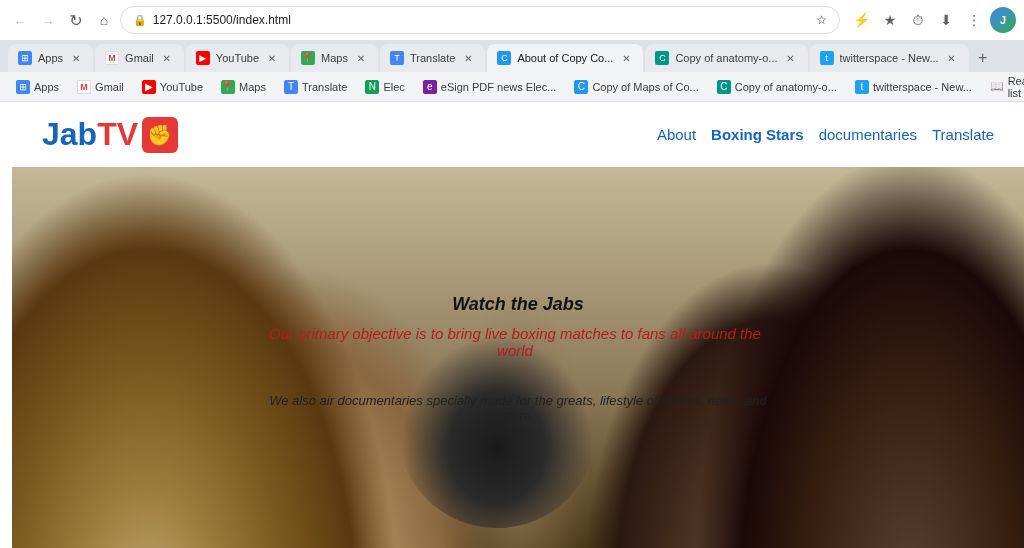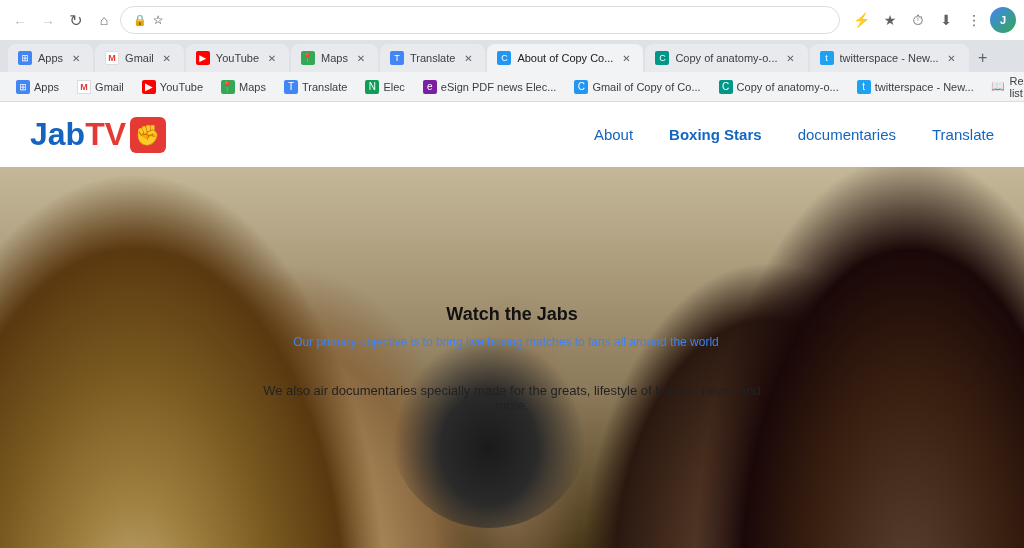--- a/index.html
+++ b/index.html
@@ -174,20 +174,21 @@
       border-radius: 3px;
       margin: 2px auto;
     }
 
     
     .website {
       position: relative;
       height: 446px;
       overflow: hidden;
       background: #fff;
+      padding-left: 12px;
     }
 
     
     .site-nav {
       display: flex;
       align-items: center;
       padding: 10px 30px;
       background: #fff;
       height: 65px;
       position: relative;
@@ -208,38 +209,39 @@
       width: 36px; height: 36px;
       background: #e53935;
       border-radius: 6px;
       display: flex; align-items: center; justify-content: center;
       color: white;
       font-size: 20px;
     }
     .nav-links {
       margin-left: auto;
       display: flex;
-      gap: 36px;
+      gap: 15px;
       align-items: flex-end;
     }
     .nav-link {
       text-decoration: none;
       font-size: 15px;
       font-weight: 500;
       color: #1565c0;
       cursor: pointer;
     }
     .nav-link.bold { font-weight: 700; }
 
     
     .hero {
       position: relative;
       width: 100%;
       height: 381px;
       overflow: hidden;
+      font-style: italic;
     }
 
     
     .hero-image-sim {
       position: absolute;
       top: 0; left: 0; right: 0; bottom: 0;
       background:
         radial-gradient(ellipse 250px 400px at 28% 110%, #d4c090 0%, #b09060 30%, #8a6840 60%, transparent 80%),
         radial-gradient(ellipse 220px 380px at 75% 110%, #6b5040 0%, #4a3020 40%, #2a1810 70%, transparent 85%),
         radial-gradient(ellipse 120px 300px at 50% 80%, #8a7050 0%, transparent 60%),
@@ -255,22 +257,22 @@
       color: #111;
       z-index: 5;
     }
     .hero-title {
       font-size: 18px;
       font-weight: bold;
       margin-bottom: 10px;
       color: #111;
     }
     .hero-subtitle {
-      font-size: 12px;
-      color: #3b82f6;
+      font-size: 15px;
+      color: #b91c1c;
       margin-bottom: 34px;
       max-width: 500px;
     }
     .hero-tagline {
       font-size: 16px;
       font-weight: bold;
       color: #000;
       margin-bottom: 12px;
     }
     .hero-tagline span { color: #f0c000; }
@@ -298,20 +300,21 @@
 <div>
 
   <div class="browser-controls">
     <button class="nav-btn disabled">←</button>
     <button class="nav-btn disabled">→</button>
     <button class="nav-btn refresh-btn">↻</button>
     <button class="nav-btn home-btn">⌂</button>
 
     <div class="address-bar">
       <span class="lock-icon">🔒</span>
+      <span class="address-text">127.0.0.1:5500/index.html</span>
       <span>☆</span>
     </div>
 
     <div class="toolbar-icons">
       <div class="toolbar-icon">⚡</div>
       <div class="toolbar-icon">★</div>
       <div class="toolbar-icon">⏱</div>
       <div class="toolbar-icon">⬇</div>
       <div class="toolbar-icon">⋮</div>
       <div class="profile-icon">J</div>
@@ -386,21 +389,21 @@
     <div class="bookmark-item">
       <div class="bookmark-favicon fav-news">N</div>
       <span>Elec</span>
     </div>
     <div class="bookmark-item">
       <div class="bookmark-favicon fav-esign">e</div>
       <span>eSign PDF news Elec...</span>
     </div>
     <div class="bookmark-item">
       <div class="bookmark-favicon fav-copy1">C</div>
-      <span>Gmail of Copy of Co...</span>
+      <span>Copy of Maps of Co...</span>
     </div>
     <div class="bookmark-item">
       <div class="bookmark-favicon fav-copy2">C</div>
       <span>Copy of anatomy-o...</span>
     </div>
     <div class="bookmark-item">
       <div class="bookmark-favicon fav-twitter">t</div>
       <span>twitterspace - New...</span>
     </div>
     <div class="reading-list-btn">

